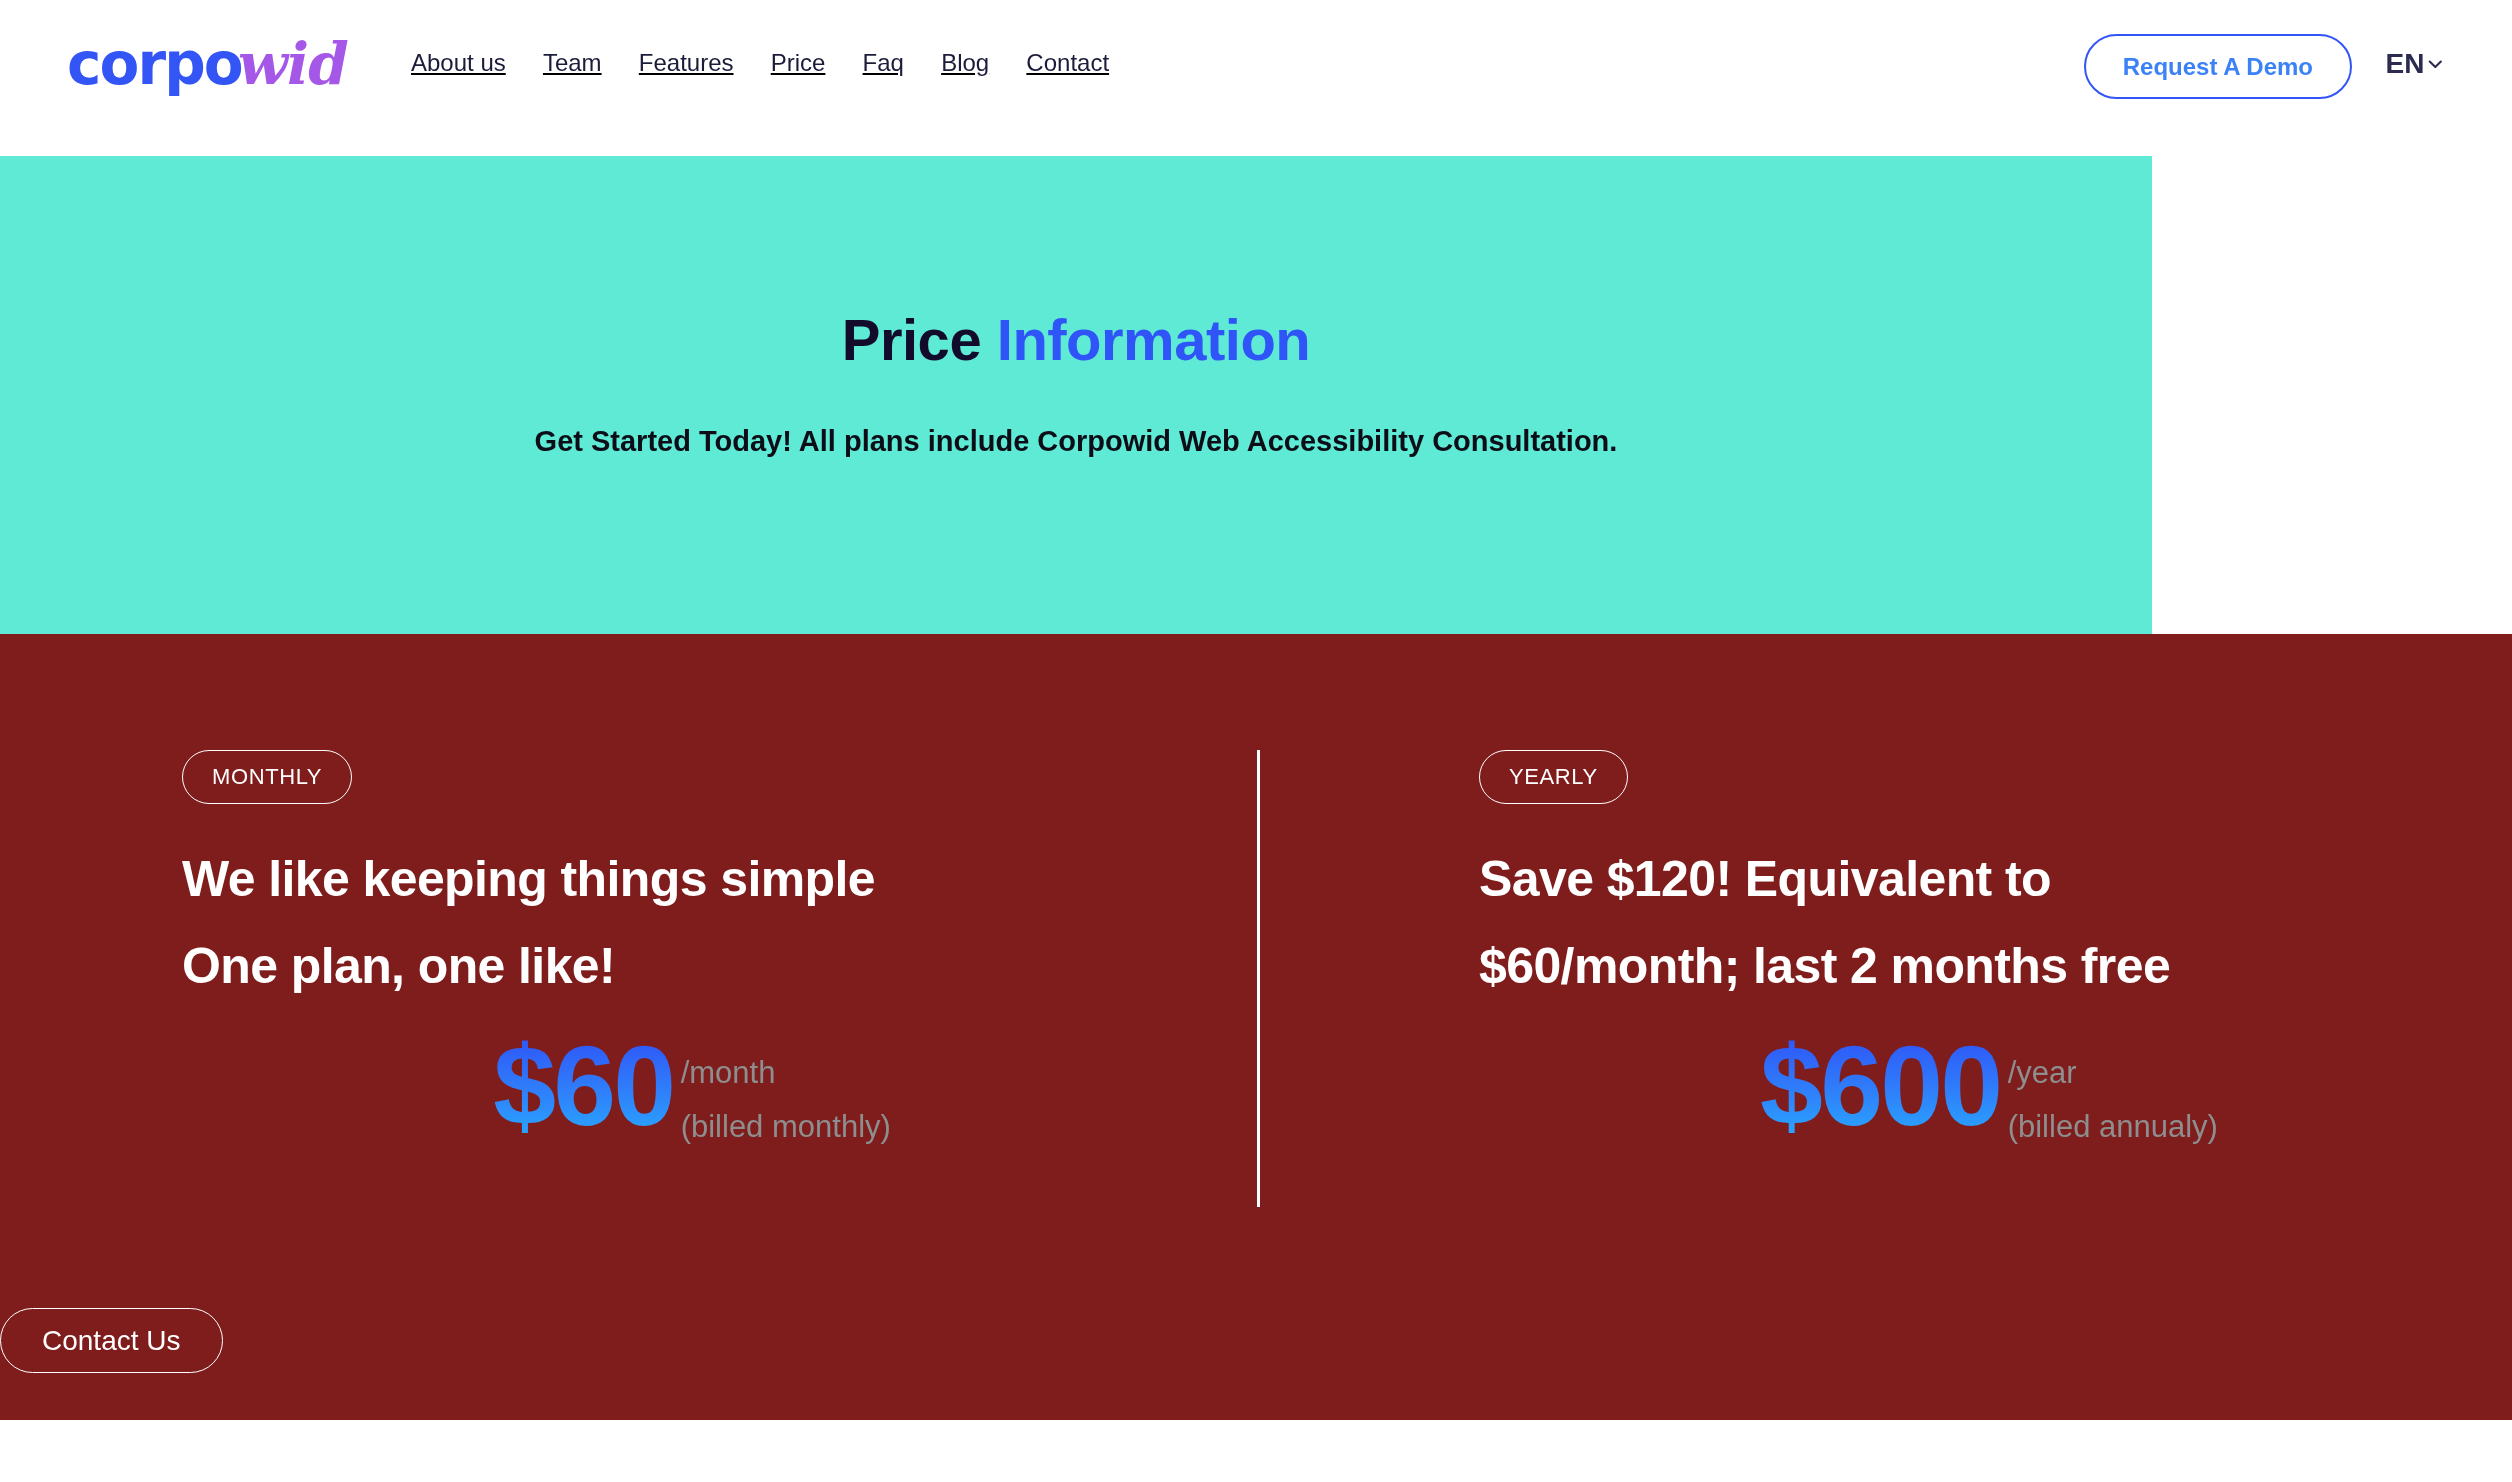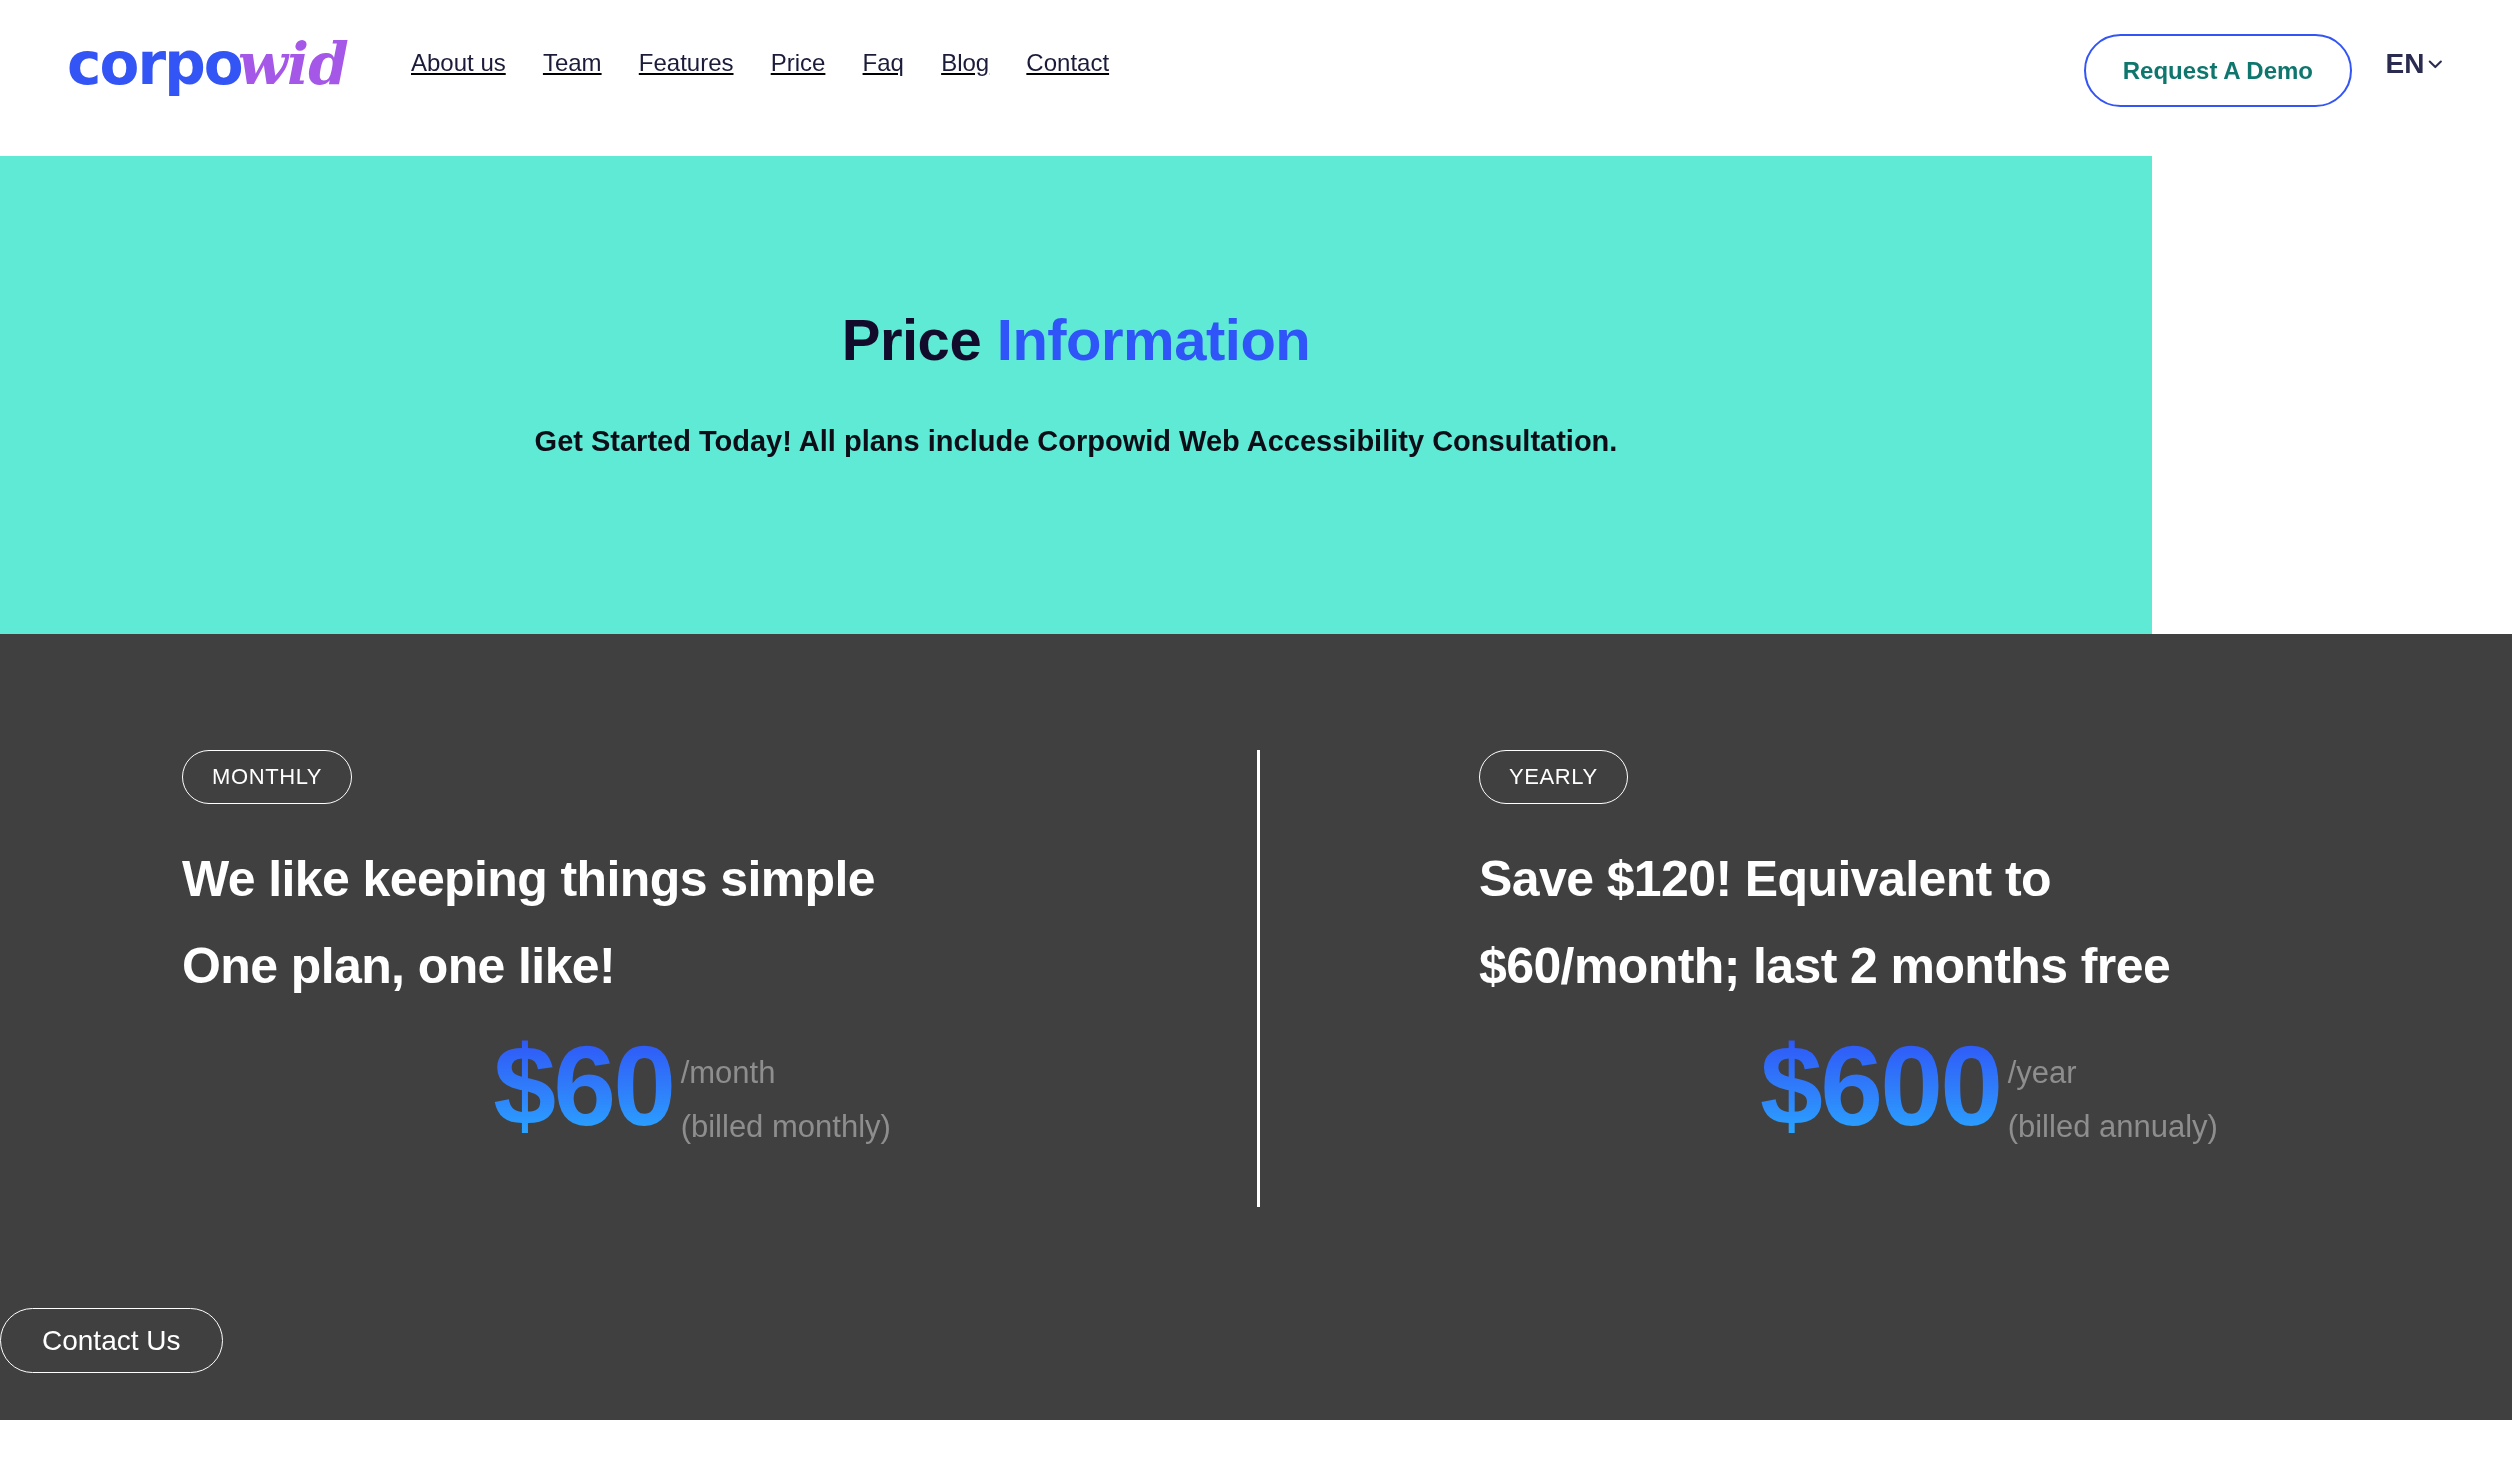--- a/index.html
+++ b/index.html
@@ -76,26 +76,26 @@
     line-height: 30px;
     white-space: nowrap;
     padding: 0 18.6px;
   }
   .nav a:first-child { padding-left: 0; }
 
   .demo-btn {
     position: absolute;
     right: 160px;
     top: 34px;
-    height: 73px;
+    height: 65px;
     padding: 0 37px;
     border: 2.3px solid #3355F5;
     border-radius: 927px;
     background: #ffffff;
-    color: #0f766e;
+    color: #3b82f6;
     font-family: "Liberation Sans", sans-serif;
     font-size: 24px;
     font-weight: 700;
     line-height: 61px;
     white-space: nowrap;
     cursor: pointer;
   }
 
   .lang {
     position: absolute;
@@ -150,21 +150,21 @@
     line-height: 37px;
     color: #0D0D18;
   }
 
   
   .pricing {
     position: absolute;
     top: 634px; left: 0;
     width: 2512px;
     height: 786px;
-    background: #404040;
+    background: #7f1d1d;
   }
 
   .divider {
     position: absolute;
     left: 1257px;
     top: 116px;
     width: 2.8px;
     height: 457px;
     background: #ffffff;
   }

